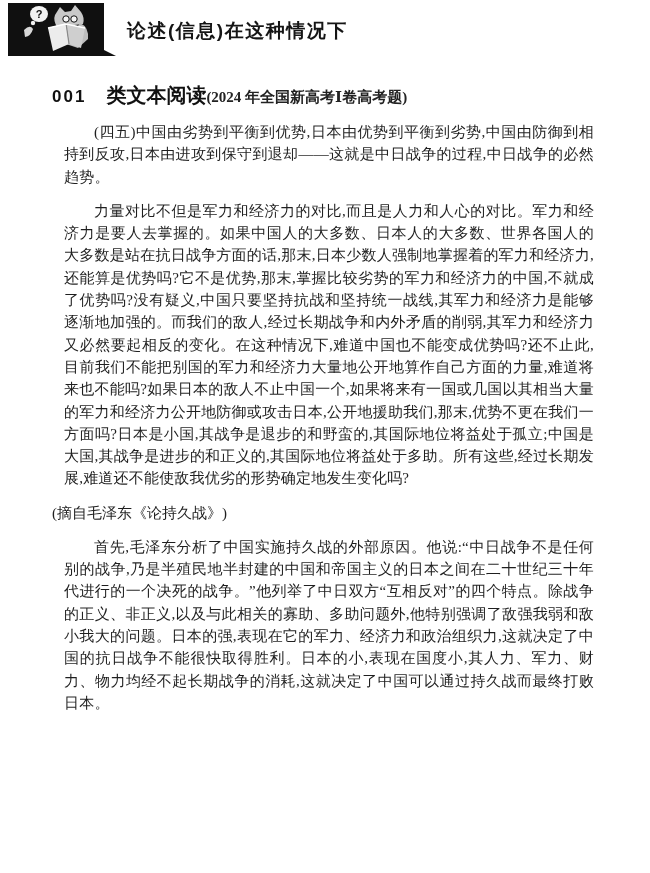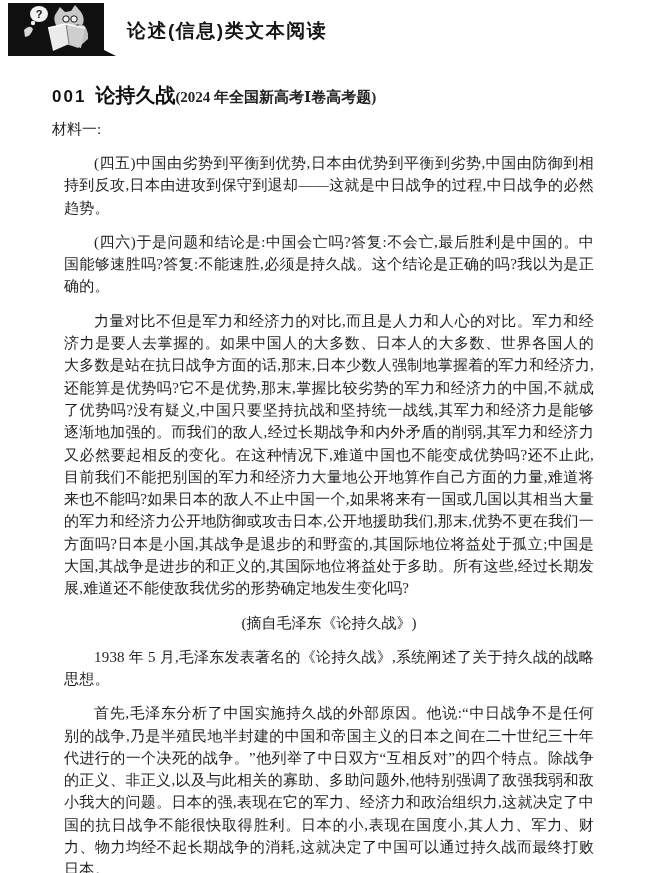--- a/index.html
+++ b/index.html
@@ -56,21 +56,21 @@
   }
   .lesson-heading {
     margin: 0 0 9px 0;
     white-space: nowrap;
   }
   .lesson-number {
     font-family: "Liberation Sans", "DejaVu Sans", sans-serif;
     font-size: 17px;
     font-weight: bold;
     letter-spacing: 2px;
-    margin-right: 9px;
+    margin-right: 20px;
     color: #111;
   }
   .lesson-title {
     font-family: "Liberation Sans", "DejaVu Sans", sans-serif;
     font-size: 20px;
     font-weight: bold;
     color: #111;
   }
   .lesson-source {
     font-size: 15px;
@@ -89,21 +89,21 @@
     text-indent: 2em;
     text-align: justify;
     text-justify: inter-ideograph;
     letter-spacing: 0.2px;
     color: #1f1f1f;
   }
   .attribution {
     margin: 5px 0 1px 0;
     font-size: 15px;
     line-height: 22px;
-    text-align: center;
+    text-align: left;
     color: #1f1f1f;
   }
 </style>
 </head>
 <body>
 
 <div class="page">
 
   <header class="page-header">
     <div class="mascot">
@@ -123,35 +123,32 @@
         <circle cx="66" cy="16" r="3.2" fill="#f5f5f5" stroke="#101010" stroke-width="1"></circle>
 
         <path d="M72,20 q9,4 8,16 l-10,9 l-12,-4 z" fill="#bdbdbd"></path>
 
         <path d="M40,25 L58,20 L61,41 L45,48 Z" fill="#ececec"></path>
         <path d="M58,20 L77,25 L73,45 L61,41 Z" fill="#cfcfcf"></path>
         <path d="M58,20 L61,41" stroke="#8a8a8a" stroke-width="1.2" fill="none"></path>
         <path d="M40,25 L58,21 L77,25" stroke="#ffffff" stroke-width="1.5" fill="none"></path>
       </svg>
     </div>
-    <h1 class="chapter-title">论述(信息)类文本阅读</h1>
+    <h1 class="chapter-title">论述(信息)在这种情况下</h1>
   </header>
 
   <main class="content">
 
-    <h2 class="lesson-heading"><span class="lesson-number">001</span><span class="lesson-title">论持久战</span><span class="lesson-source">(2024 年全国新高考Ⅰ卷高考题)</span></h2>
+    <h2 class="lesson-heading"><span class="lesson-number">001</span><span class="lesson-title">类文本阅读</span><span class="lesson-source">(2024 年全国新高考Ⅰ卷高考题)</span></h2>
 
     <section>
-      <div class="material-label">材料一:</div>
       <p class="body-par">(四五)中国由劣势到平衡到优势,日本由优势到平衡到劣势,中国由防御到相持到反攻,日本由进攻到保守到退却——这就是中日战争的过程,中日战争的必然趋势。</p>
-      <p class="body-par">(四六)于是问题和结论是:中国会亡吗?答复:不会亡,最后胜利是中国的。中国能够速胜吗?答复:不能速胜,必须是持久战。这个结论是正确的吗?我以为是正确的。</p>
       <p class="body-par">力量对比不但是军力和经济力的对比,而且是人力和人心的对比。军力和经济力是要人去掌握的。如果中国人的大多数、日本人的大多数、世界各国人的大多数是站在抗日战争方面的话,那末,日本少数人强制地掌握着的军力和经济力,还能算是优势吗?它不是优势,那末,掌握比较劣势的军力和经济力的中国,不就成了优势吗?没有疑义,中国只要坚持抗战和坚持统一战线,其军力和经济力是能够逐渐地加强的。而我们的敌人,经过长期战争和内外矛盾的削弱,其军力和经济力又必然要起相反的变化。在这种情况下,难道中国也不能变成优势吗?还不止此,目前我们不能把别国的军力和经济力大量地公开地算作自己方面的力量,难道将来也不能吗?如果日本的敌人不止中国一个,如果将来有一国或几国以其相当大量的军力和经济力公开地防御或攻击日本,公开地援助我们,那末,优势不更在我们一方面吗?日本是小国,其战争是退步的和野蛮的,其国际地位将益处于孤立;中国是大国,其战争是进步的和正义的,其国际地位将益处于多助。所有这些,经过长期发展,难道还不能使敌我优劣的形势确定地发生变化吗?</p>
       <p class="attribution">(摘自毛泽东《论持久战》)</p>
     </section>
 
     <section>
-      <p class="body-par">1938 年 5 月,毛泽东发表著名的《论持久战》,系统阐述了关于持久战的战略思想。</p>
       <p class="body-par">首先,毛泽东分析了中国实施持久战的外部原因。他说:“中日战争不是任何别的战争,乃是半殖民地半封建的中国和帝国主义的日本之间在二十世纪三十年代进行的一个决死的战争。”他列举了中日双方“互相反对”的四个特点。除战争的正义、非正义,以及与此相关的寡助、多助问题外,他特别强调了敌强我弱和敌小我大的问题。日本的强,表现在它的军力、经济力和政治组织力,这就决定了中国的抗日战争不能很快取得胜利。日本的小,表现在国度小,其人力、军力、财力、物力均经不起长期战争的消耗,这就决定了中国可以通过持久战而最终打败日本。</p>
 
     </section>
 
   </main>
 </div>
 
 </body></html>

